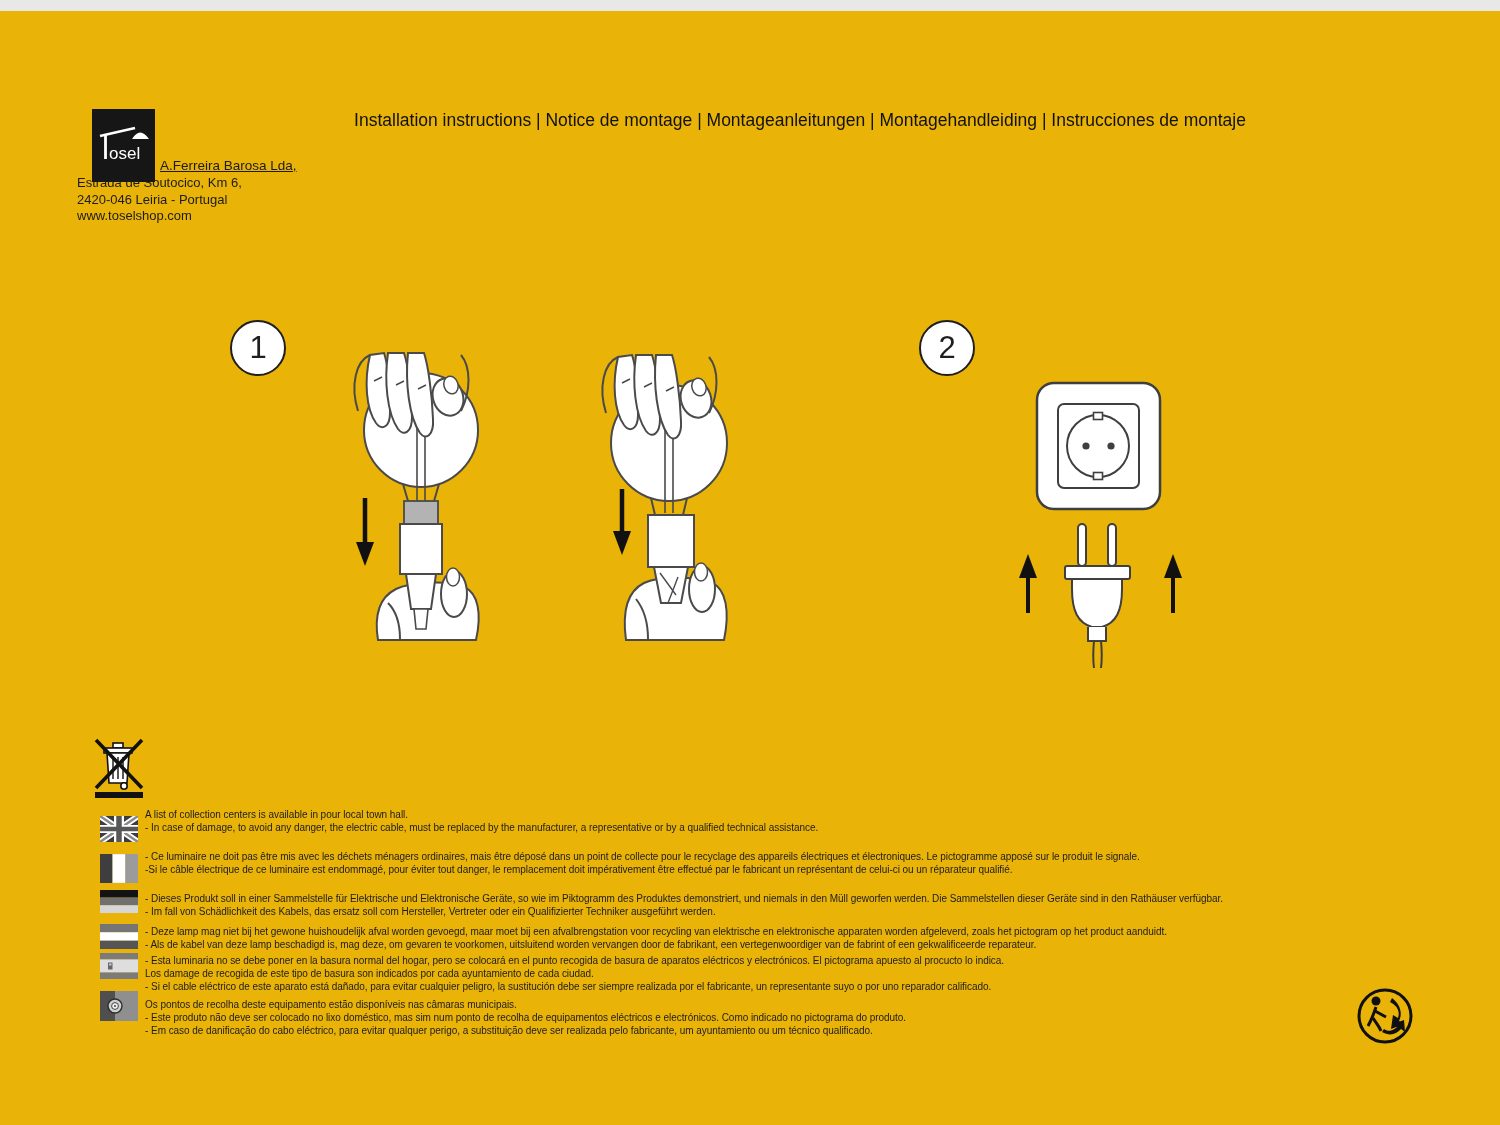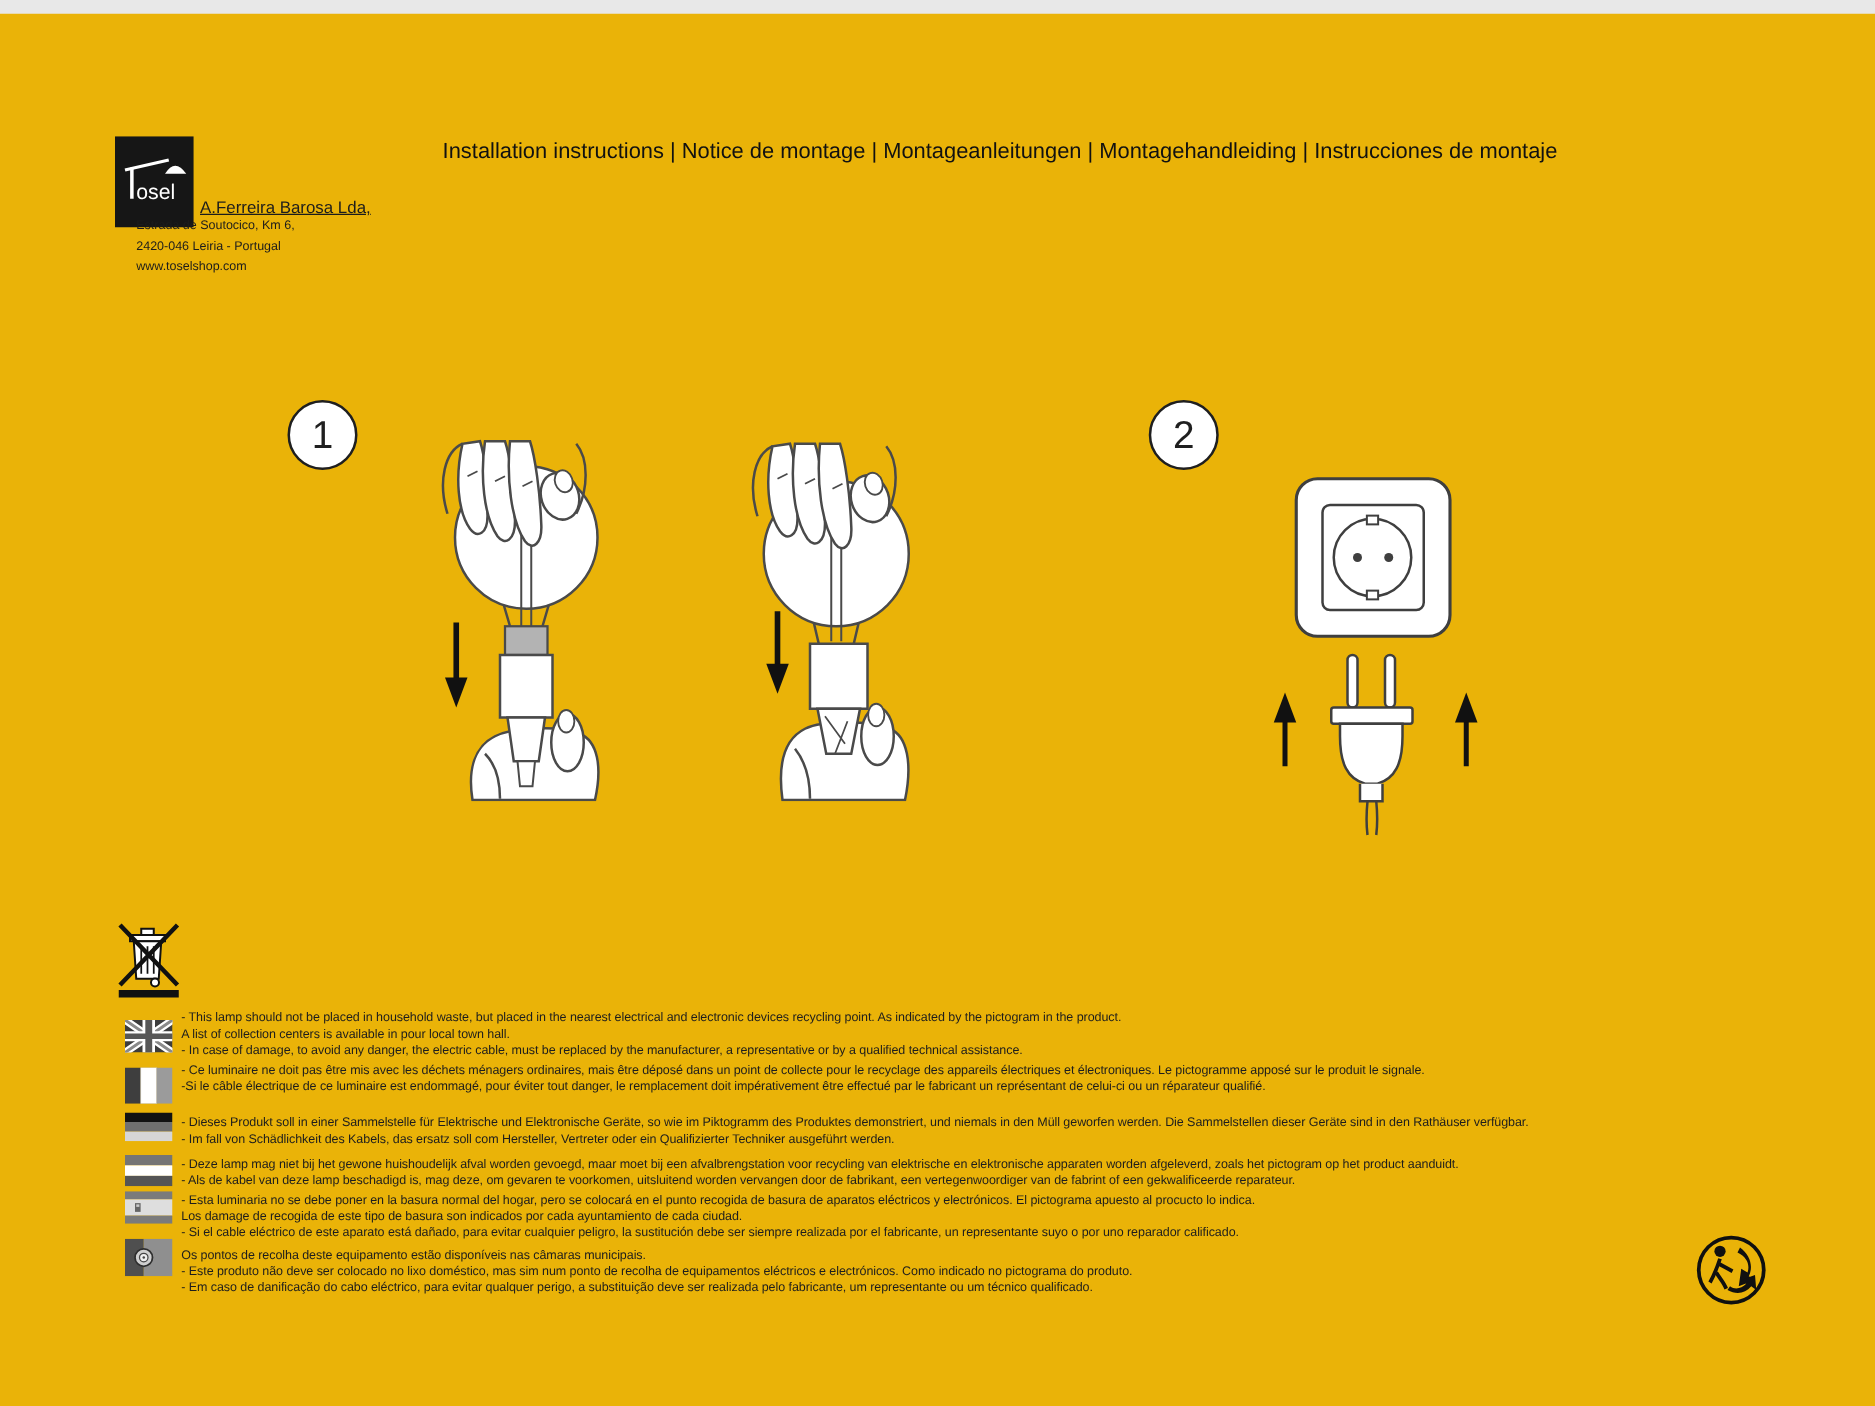--- a/index.html
+++ b/index.html
@@ -10,21 +10,21 @@
   }
   .abs{position:absolute;}
   .title{
     left:300px;top:99px;width:1000px;text-align:center;
     font-size:17.5px;color:#111;
   }
   .logo{
     left:92px;top:98px;width:63px;height:73px;
   }
   .company{left:160px;top:147px;font-size:13.5px;text-decoration:underline;}
-  .addr{left:109px;font-size:10px;}
+  .addr{left:77px;font-size:13px;}
   .step-circle{
     width:52px;height:52px;border:2.2px solid #1f1f1f;border-radius:50%;
     display:flex;align-items:center;justify-content:center;
     font-size:31px;color:#1f1f1f;background:#fff;
   }
   .lang-line{white-space:nowrap;font-size:10px;line-height:13px;letter-spacing:-0.05px;color:#1d1d1d;}
   .flag{display:block;}
   svg text{font-family:"Liberation Sans","DejaVu Sans",sans-serif;}
 </style>
 </head>
@@ -168,21 +168,20 @@
   <svg class="abs flag" style="left:100px;top:805px;" width="38" height="26" viewBox="0 0 38 26">
     <rect width="38" height="26" fill="#3d3d3d"></rect>
     <path d="M0,0 L38,26 M38,0 L0,26" stroke="#ffffff" stroke-width="6"></path>
     <path d="M0,0 L38,26 M38,0 L0,26" stroke="#8a8a8a" stroke-width="2.4"></path>
     <path d="M19,0 V26" stroke="#ffffff" stroke-width="10"></path>
     <path d="M0,13 H38" stroke="#ffffff" stroke-width="8"></path>
     <path d="M19,0 V26" stroke="#575757" stroke-width="5.5"></path>
     <path d="M0,13 H38" stroke="#575757" stroke-width="4.5"></path>
   </svg>
   <div class="abs" style="left:145px;top:797px;">
-    <div class="lang-line">- This lamp should not be placed in household waste, but placed in the nearest electrical and electronic devices recycling point. As indicated by the pictogram in the product.</div>
     <div class="lang-line">A list of collection centers is available in pour local town hall.</div>
     <div class="lang-line">- In case of damage, to avoid any danger, the electric cable, must be replaced by the manufacturer, a representative or by a qualified technical assistance.</div>
   </div>
 
   <svg class="abs flag" style="left:100px;top:843px;" width="38" height="29" viewBox="0 0 38 29">
     <rect width="12.6" height="29" fill="#3e3e3e"></rect>
     <rect x="12.6" width="12.8" height="29" fill="#ffffff" stroke="#bbb" stroke-width="0.5"></rect>
     <rect x="25.4" width="12.6" height="29" fill="#9b9b9b"></rect>
   </svg>
   <div class="abs" style="left:145px;top:839px;">
@@ -226,21 +225,21 @@
   <svg class="abs flag" style="left:100px;top:980px;" width="38" height="30" viewBox="0 0 38 30">
     <rect width="15" height="30" fill="#4f4f4f"></rect>
     <rect x="15" width="23" height="30" fill="#8f8f8f"></rect>
     <circle cx="15" cy="15" r="7" fill="#cfcfcf" stroke="#2e2e2e" stroke-width="1.4"></circle>
     <circle cx="15" cy="15" r="3.4" fill="#efefef" stroke="#444" stroke-width="1"></circle>
     <circle cx="15" cy="15" r="1" fill="#444"></circle>
   </svg>
   <div class="abs" style="left:145px;top:987px;">
     <div class="lang-line">Os pontos de recolha deste equipamento estão disponíveis nas câmaras municipais.</div>
     <div class="lang-line">- Este produto não deve ser colocado no lixo doméstico, mas sim num ponto de recolha de equipamentos eléctricos e electrónicos. Como indicado no pictograma do produto.</div>
-    <div class="lang-line">- Em caso de danificação do cabo eléctrico, para evitar qualquer perigo, a substituição deve ser realizada pelo fabricante, um representante ou um técnico qualificado.</div>
+    <div class="lang-line">- Em caso de danificação do cabo eléctrico, para evitar qualquer perigo, a substituição deve ser realizada pelo fabricante, um ayuntamiento ou um técnico qualificado.</div>
   </div>
 
   <svg class="abs" style="left:1355px;top:975px;" width="60" height="60" viewBox="0 0 60 60">
     <circle cx="30" cy="30" r="26" fill="none" stroke="#101010" stroke-width="3"></circle>
     <circle cx="21" cy="15" r="4.5" fill="#101010"></circle>
     <path d="M21,21 C19,27 17,33 13,40" stroke="#101010" stroke-width="3" fill="none"></path>
     <path d="M20,25 L31,31" stroke="#101010" stroke-width="3" fill="none"></path>
     <path d="M18,32 C21,37 24,40 26,45" stroke="#101010" stroke-width="3" fill="none"></path>
     <path d="M37,12 C45,18 48,27 44,35 L49,38 L36,43 L38,29 L43,32 C45,26 43,20 35,16 Z" fill="#101010"></path>
     <path d="M27,46 C34,50 41,49 46,43 L50,46 L49,34 L38,38 L42,41 C38,45 33,46 29,43 Z" fill="#101010"></path>

